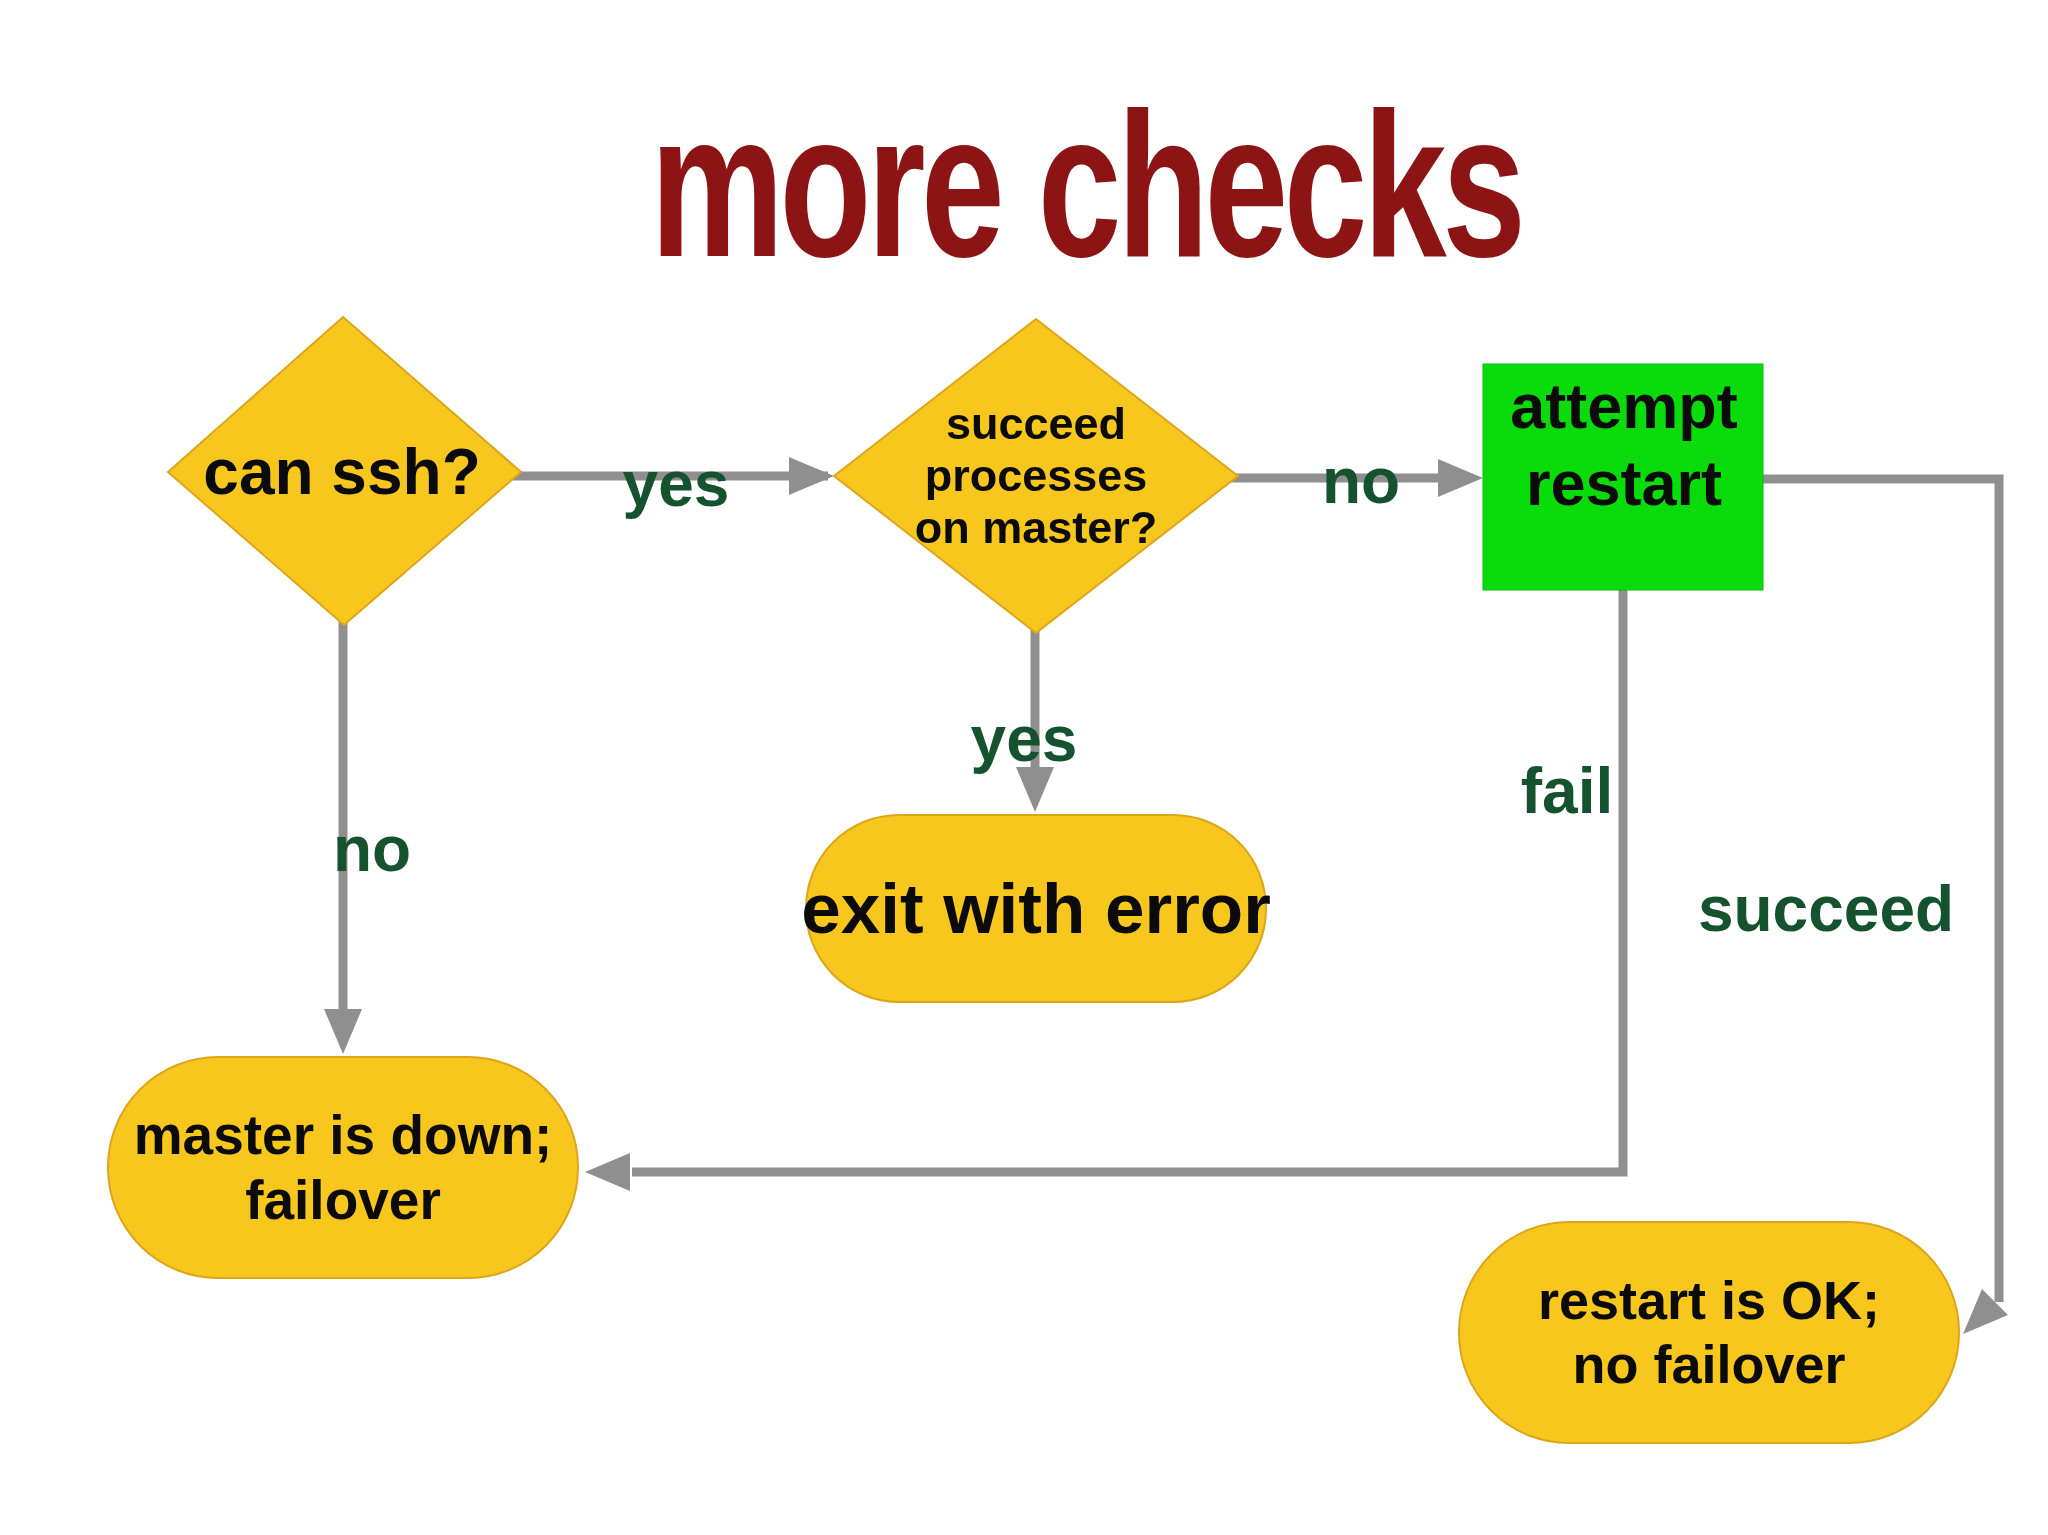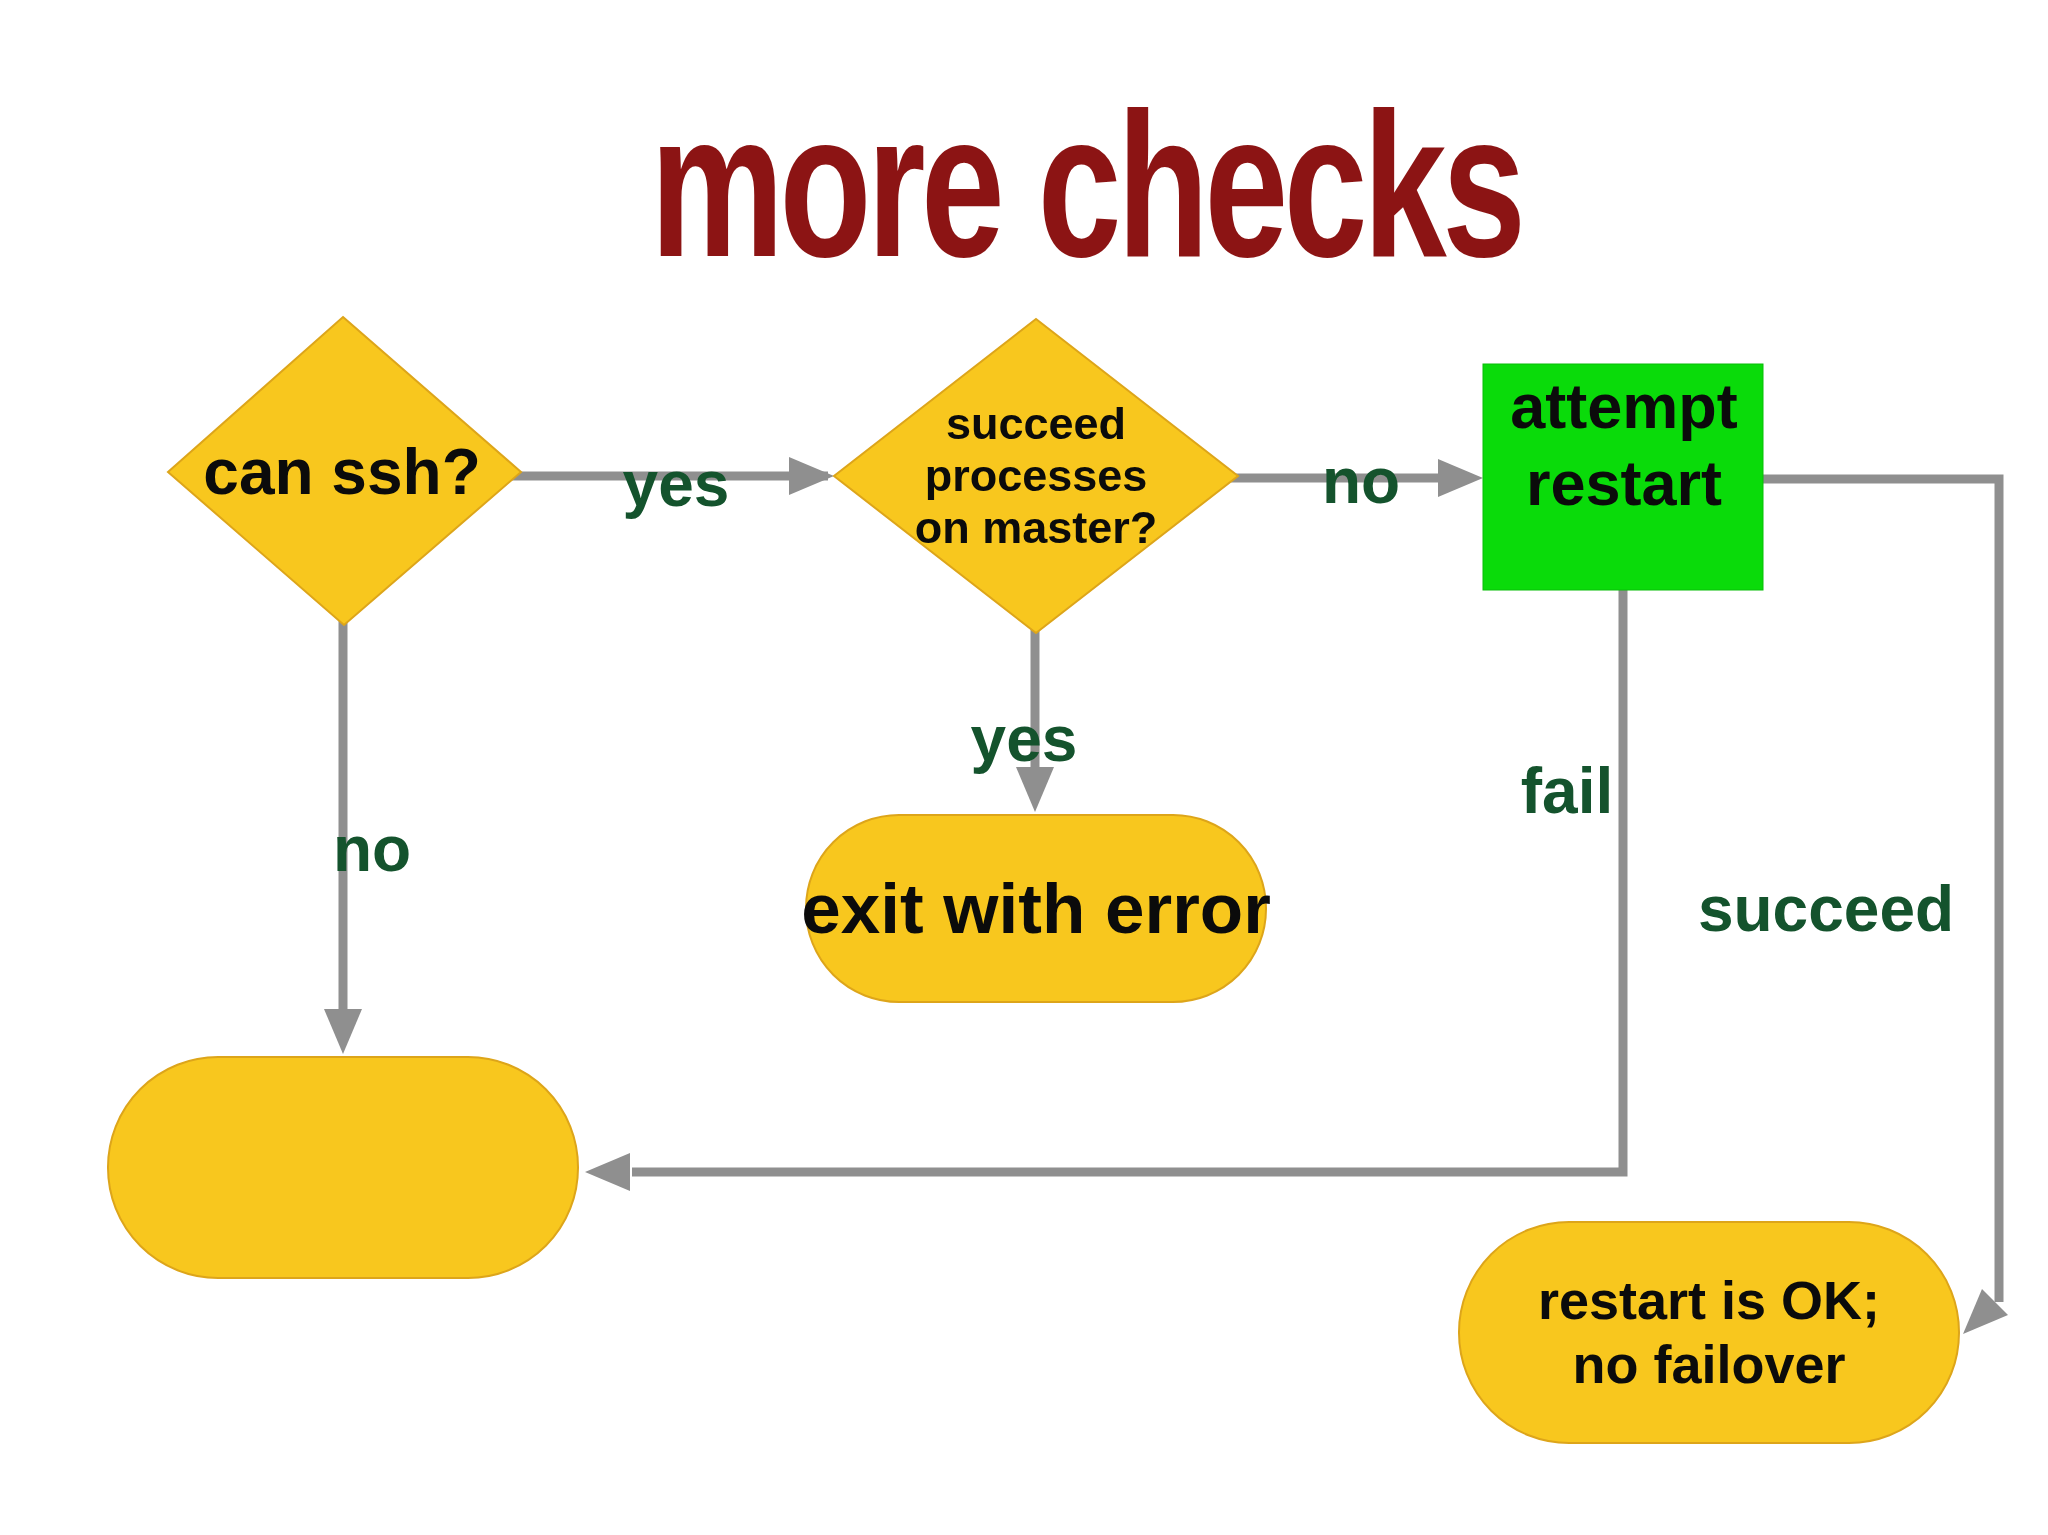--- a/index.html
+++ b/index.html
@@ -112,20 +112,24 @@
 
   <div class="node-label" id="lbl-attempt">
     <span>attempt</span>
     <span>restart</span>
   </div>
 
   <div class="node-label" id="lbl-exit">
     <span>exit with error</span>
   </div>
 
+  <div class="node-label" id="lbl-down">
+    <span>master is down;</span>
+    <span>failover</span>
+  </div>
 
   <div class="node-label" id="lbl-ok">
     <span>restart is OK;</span>
     <span>no failover</span>
   </div>
 
   <div class="edge-label" id="elbl-ssh-yes">yes</div>
   <div class="edge-label" id="elbl-postgres-no">no</div>
   <div class="edge-label" id="elbl-postgres-yes">yes</div>
   <div class="edge-label" id="elbl-ssh-no">no</div>

